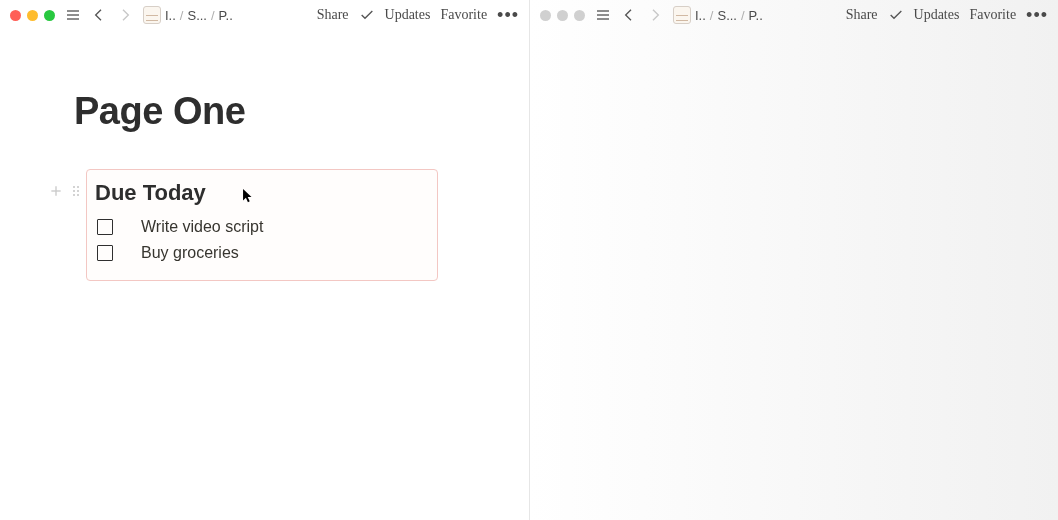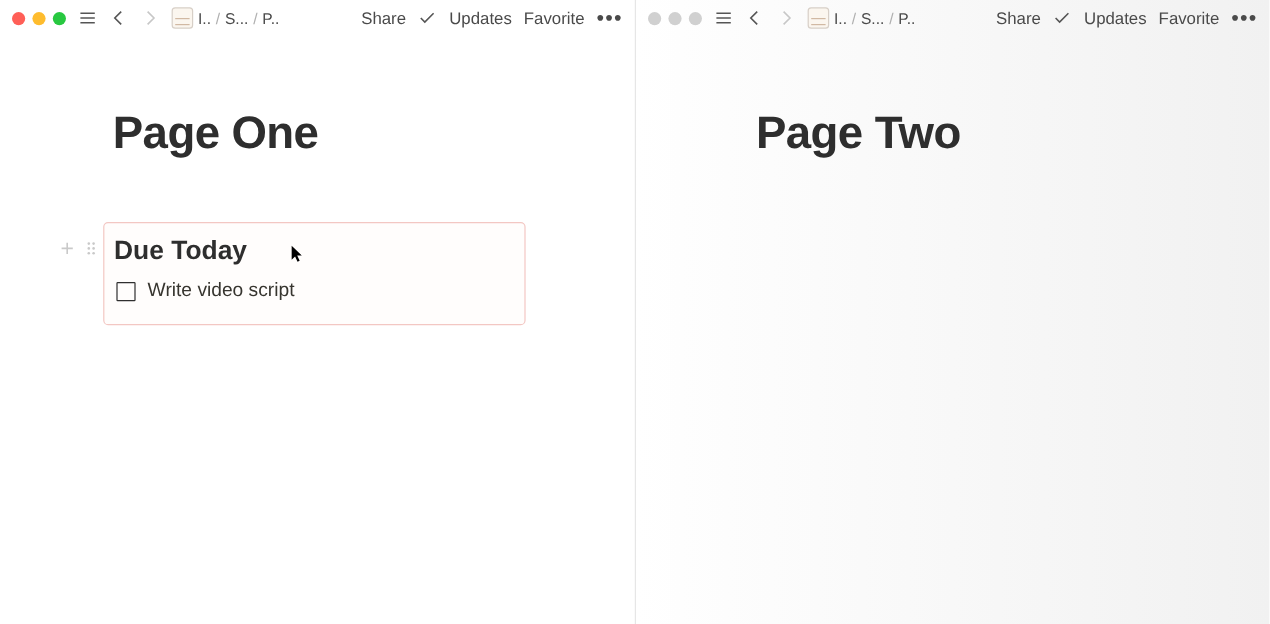--- a/index.html
+++ b/index.html
@@ -72,45 +72,45 @@
     }
     .page-icon::after{
       content: "";
       position: absolute;
       left: 2px; right: 2px; top: 8px;
       height: 4px;
       border-top: 1px solid #d1b9a3;
       border-bottom: 1px solid #d1b9a3;
     }
     .spacer { flex: 1 1 auto; }
-    .tb-text { font-size: 14px; color: #4a4a4a; }
+    .tb-text { font-size: 14px; color: #4a4a4a; font-family: Liberation Serif, serif; }
     .checkmark svg { width: 16px; height: 16px; }
     .more-dots {
       font-size: 18px;
       letter-spacing: 1px;
       line-height: 1;
       color: #4a4a4a;
     }
 
     
     .content {
       padding: 60px 0 0 0;
     }
     .page-title {
       font-size: 38px;
       font-weight: 800;
       letter-spacing: -0.5px;
       color: #2e2e2e;
-      margin-left: 94px;
+      margin-left: 74px;
     }
     .pane.right .page-title { margin-left: 100px; }
 
     .block-wrap {
       position: relative;
-      margin-top: 52px;
+      margin-top: 36px;
     }
     .block-handles {
       position: absolute;
       left: 48px;
       top: 14px;
       display: flex;
       align-items: center;
       gap: 4px;
       color: #c9c9c9;
     }
@@ -125,21 +125,21 @@
     }
     .sel-block h2 {
       font-size: 22px;
       font-weight: 800;
       margin-bottom: 8px;
       color: #2e2e2e;
     }
     .todo {
       display: flex;
       align-items: center;
-      gap: 10px;
+      gap: 28px;
       padding: 4px 2px;
       font-size: 16px;
       color: #37352f;
     }
     .todo .box {
       width: 16px; height: 16px;
       border: 1.8px solid #2f2f2f;
       border-radius: 1px;
       flex: 0 0 16px;
     }
@@ -219,20 +219,24 @@
               <circle cx="15" cy="18" r="1.6"></circle>
           </svg>
         </div>
 
         <div class="sel-block">
           <h2>Due Today</h2>
           <div class="todo">
             <span class="box"></span>
             <span>Write video script</span>
           </div>
+          <div class="todo">
+            <span class="box"></span>
+            <span>Buy groceries</span>
+          </div>
         </div>
 
         <span class="cursor">
           <svg viewBox="0 0 12 18">
               <path d="M1 1 L1 14 L4.2 11 L6.5 16 L8.5 15 L6.2 10 L10.5 10 Z" fill="#000"></path>
             </svg>
         </span>
       </div>
     </div>
   </div>
@@ -274,18 +278,15 @@
       <span class="tb-icon checkmark">
         <svg viewBox="0 0 24 24" fill="none" stroke="currentColor" stroke-width="2">
             <polyline points="4 12 9 17 20 6"></polyline>
           </svg>
       </span>
       <span class="tb-text">Updates</span>
       <span class="tb-text">Favorite</span>
       <span class="more-dots">•••</span>
     </div>
 
-    <div class="content">
-      <h1 class="page-title">Page Two</h1>
-    </div>
   </div>
 
 </div>
 
 </body></html>

